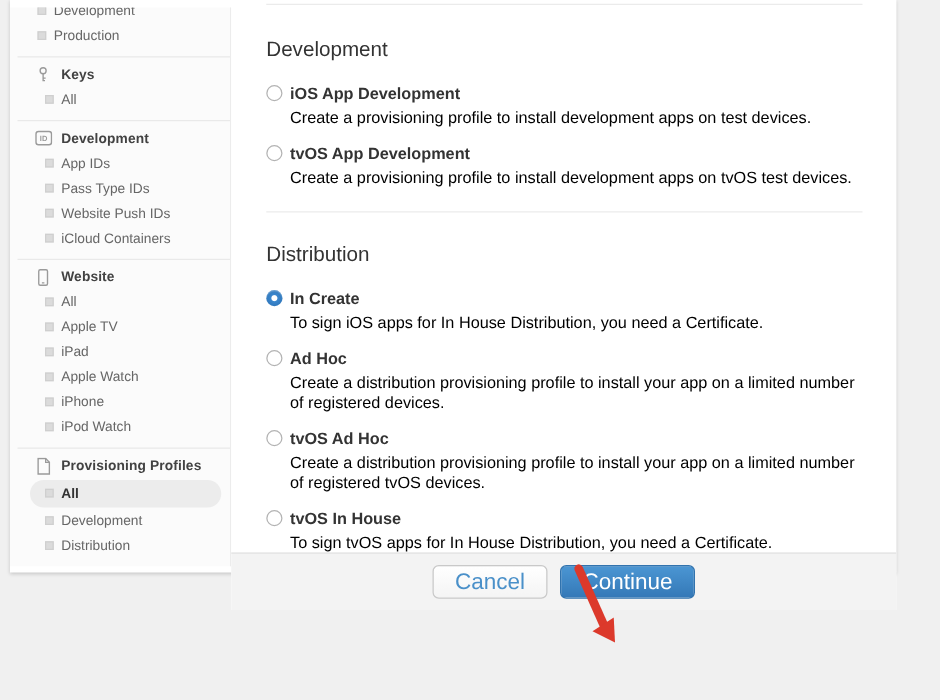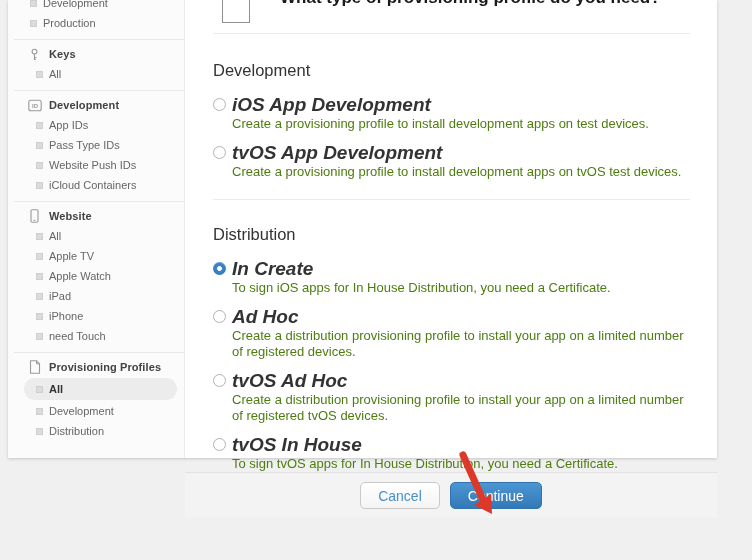--- a/index.html
+++ b/index.html
@@ -7,20 +7,21 @@
   .page {
     position:relative; width:752px; height:560px; overflow:hidden;
     background:#f0f0f0;
     font-family:"Liberation Sans", sans-serif;
     -webkit-font-smoothing:antialiased;
   }
   .card {
     position:absolute; left:8px; top:0; width:709px; height:458px;
     display:flex; background:#fff;
     box-shadow:0 1px 3px rgba(0,0,0,0.18);
+    align-items:center;
   }
 
   
   .sidebar {
     width:177px; background:#fbfbfb; border-right:1px solid #ececec;
     overflow:hidden; flex-shrink:0;
   }
   .sb-section { padding:4px 0 6px 0; }
   .sb-section + .sb-section { border-top:1px solid #e9e9e9; margin-left:6px; }
   .sb-section.first { margin-top:-7px; padding-top:0; }
@@ -65,31 +66,31 @@
   .radio {
     width:13px; height:13px; border-radius:50%; margin-top:1px; flex-shrink:0;
     background:#fff; border:1px solid #b3b3b3;
   }
   .radio.on {
     border:none;
     background:radial-gradient(circle at 50% 50%, #ffffff 0 2px, #3a86cd 2.8px, #2e76ba 7px);
     box-shadow:inset 0 1px 1px rgba(255,255,255,.3);
   }
   .option-text { margin-left:6px; }
-  .opt-label { font-size:19px; font-weight:bold; color:#333; line-height:15px;font-style:italic; }
-  .opt-desc { font-size:13px; color:#4d7c0f; line-height:16px; margin-top:4px; max-width:480px; }
+  .opt-label { font-size:13px; font-weight:bold; color:#333; line-height:15px; }
+  .opt-desc { font-size:13px; color:#000000; line-height:16px; margin-top:4px; max-width:480px; }
 
   
   .footer {
     height:46px; background:#f3f3f3; border-top:1px solid #e2e2e2;
     display:flex; align-items:center; justify-content:center; gap:10px;
     flex-shrink:0;
   }
   .btn {
-    height:27px; padding:0 17px; border-radius:5px; font-size:14px;
+    height:27px; padding:0 17px; border-radius:5px; font-size:18px;
     font-family:"Liberation Sans", sans-serif; cursor:pointer;
   }
   .btn-cancel {
     background:linear-gradient(#ffffff, #f4f4f4);
     border:1px solid #c9c9c9; color:#4a90c9;
   }
   .btn-continue {
     background:linear-gradient(#4b96d3, #3478b7);
     border:1px solid #3173ae; color:#fff;
   }
@@ -175,33 +176,33 @@
         <div class="sb-item">
           <span class="sb-bullet"></span>
           <span>All</span>
         </div>
         <div class="sb-item">
           <span class="sb-bullet"></span>
           <span>Apple TV</span>
         </div>
         <div class="sb-item">
           <span class="sb-bullet"></span>
+          <span>iPad</span>
+        </div>
+        <div class="sb-item">
+          <span class="sb-bullet"></span>
           <span>Apple Watch</span>
         </div>
         <div class="sb-item">
           <span class="sb-bullet"></span>
-          <span>iPad</span>
-        </div>
-        <div class="sb-item">
-          <span class="sb-bullet"></span>
           <span>iPhone</span>
         </div>
         <div class="sb-item">
           <span class="sb-bullet"></span>
-          <span>need Touch</span>
+          <span>iPod Watch</span>
         </div>
       </div>
 
       <div class="sb-section">
         <div class="sb-header">
           <span class="sb-icon">
             <svg width="12" height="14" viewBox="0 0 12 14">
                 <path d="M1.5 0.8 H7.5 L10.5 3.8 V13.2 H1.5 Z" fill="none" stroke="#9a9a9a" stroke-width="1.1"></path>
                 <path d="M7.5 0.8 V3.8 H10.5" fill="none" stroke="#9a9a9a" stroke-width="1"></path>
               </svg>

